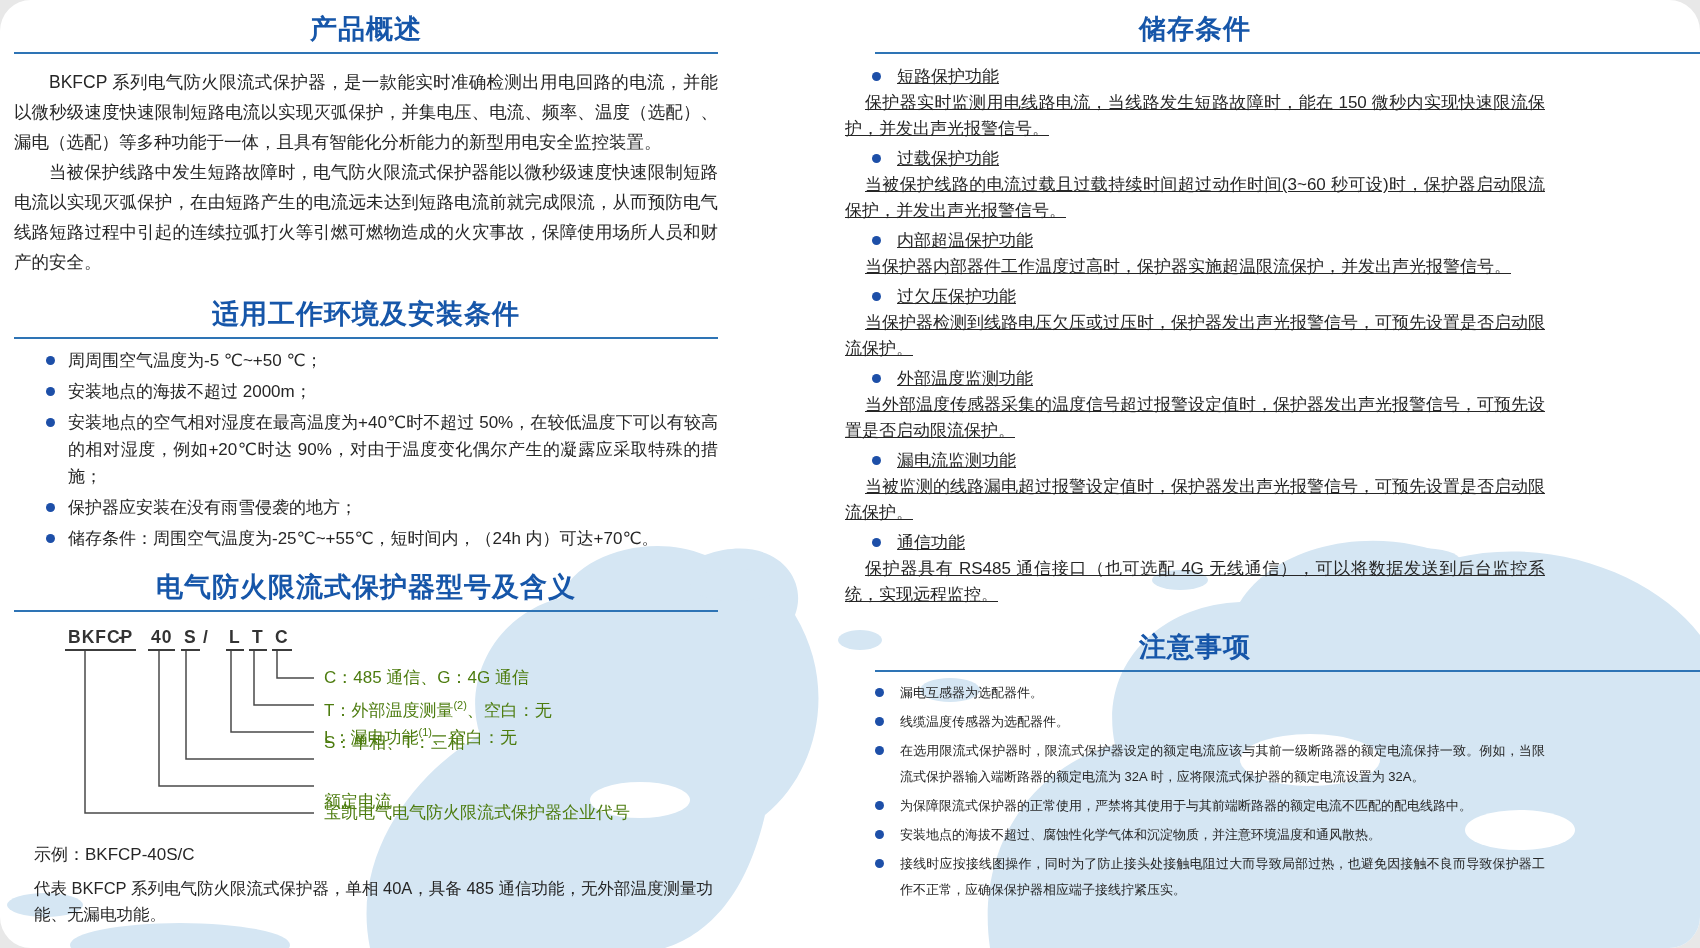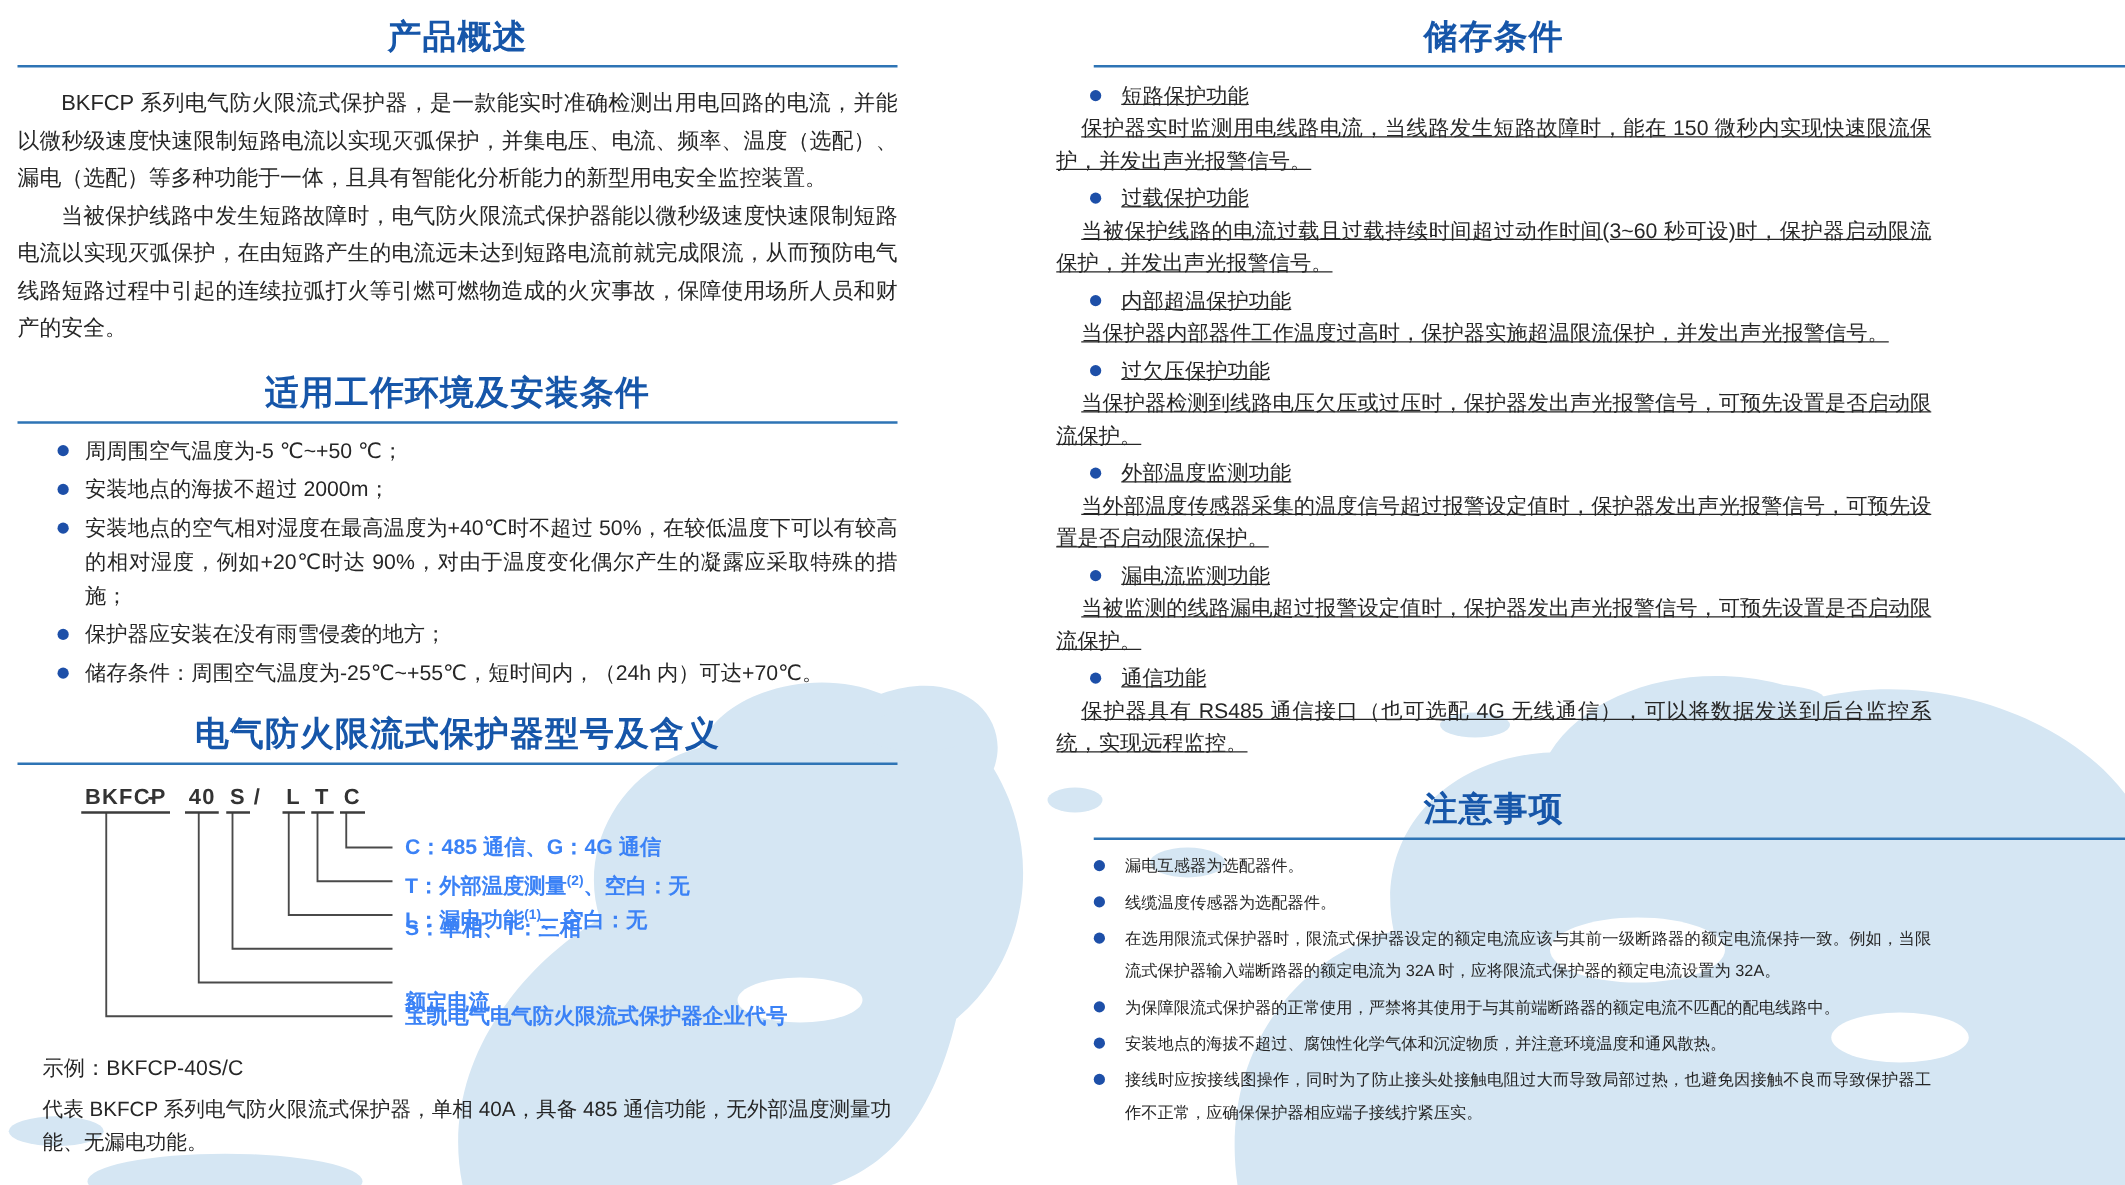--- a/index.html
+++ b/index.html
@@ -1,17 +1,17 @@
 <!DOCTYPE html>
 <html><head>
 <meta charset="utf-8">
 <style>
   html,body{margin:0;padding:0;background:#e8e8e8;}
   .page{position:relative;width:1700px;height:948px;background:#ffffff;overflow:hidden;
-        font-family:"Liberation Sans","DejaVu Sans",sans-serif;color:#262626;}
+        font-family:"Liberation Sans","DejaVu Sans",sans-serif;color:#262626;border-radius:31px;}
   .map{position:absolute;left:0;top:0;z-index:0;}
   .map path,.map ellipse{fill:#d5e6f3;}
   .map .sea{fill:#ffffff;}
   .col{position:absolute;top:0;z-index:1;}
   .col.left{left:14px;width:704px;}
   .col.right{left:845px;width:700px;}
   h2.sec-title{margin:0;padding-top:12px;font-size:27px;line-height:34px;font-weight:bold;
         color:#1656a9;text-align:center;letter-spacing:1px;}
   .rule{height:0;border-top:2px solid #2e74b5;margin-top:6px;}
   .rule.wide{width:825px;margin-left:30px;}
@@ -22,21 +22,21 @@
   .sec-prec{margin-top:10px;}
   .blist{list-style:none;margin:8px 0 0;padding:0;}
   .dot{display:inline-block;width:9px;height:9px;border-radius:50%;background:#1d4fa8;}
   .bitem{position:relative;padding-left:54px;font-size:17px;line-height:27px;margin-bottom:4px;text-align:justify;}
   .bitem>.dot{position:absolute;left:32px;top:9px;}
   
   .diagram{position:relative;height:215px;margin-top:6px;}
   .connectors{position:absolute;left:0;top:0;}
   .tok{position:absolute;top:9px;font-size:17.5px;font-weight:bold;color:#333;letter-spacing:1px;white-space:nowrap;}
   .tok.u{border-bottom:2px solid #3c3c3c;padding:0 3px 1px;}
-  .lglabel{position:absolute;left:310px;font-size:17px;line-height:20px;color:#3b82f6;white-space:nowrap;font-weight:bold;}
+  .lglabel{position:absolute;left:310px;font-size:17px;line-height:20px;color:#4d7c0f;white-space:nowrap;}
   .sup{font-size:11px;}
   .example-label{margin:10px 0 0 20px;font-size:17px;}
   .example-desc{margin:9px 0 0 20px;font-size:16.5px;line-height:26px;}
   
   .flist{margin-top:10px;text-decoration:underline;}
   .fitem{margin-top:4px;}
   .fhead{padding-left:27px;font-size:17px;line-height:26px;}
   .fhead .dot{margin-right:16px;position:relative;top:-1px;}
   .fdesc{margin:0;font-size:17px;line-height:26px;text-indent:20px;text-align:justify;}
   .plist{list-style:none;margin:8px 0 0;padding:0;}

